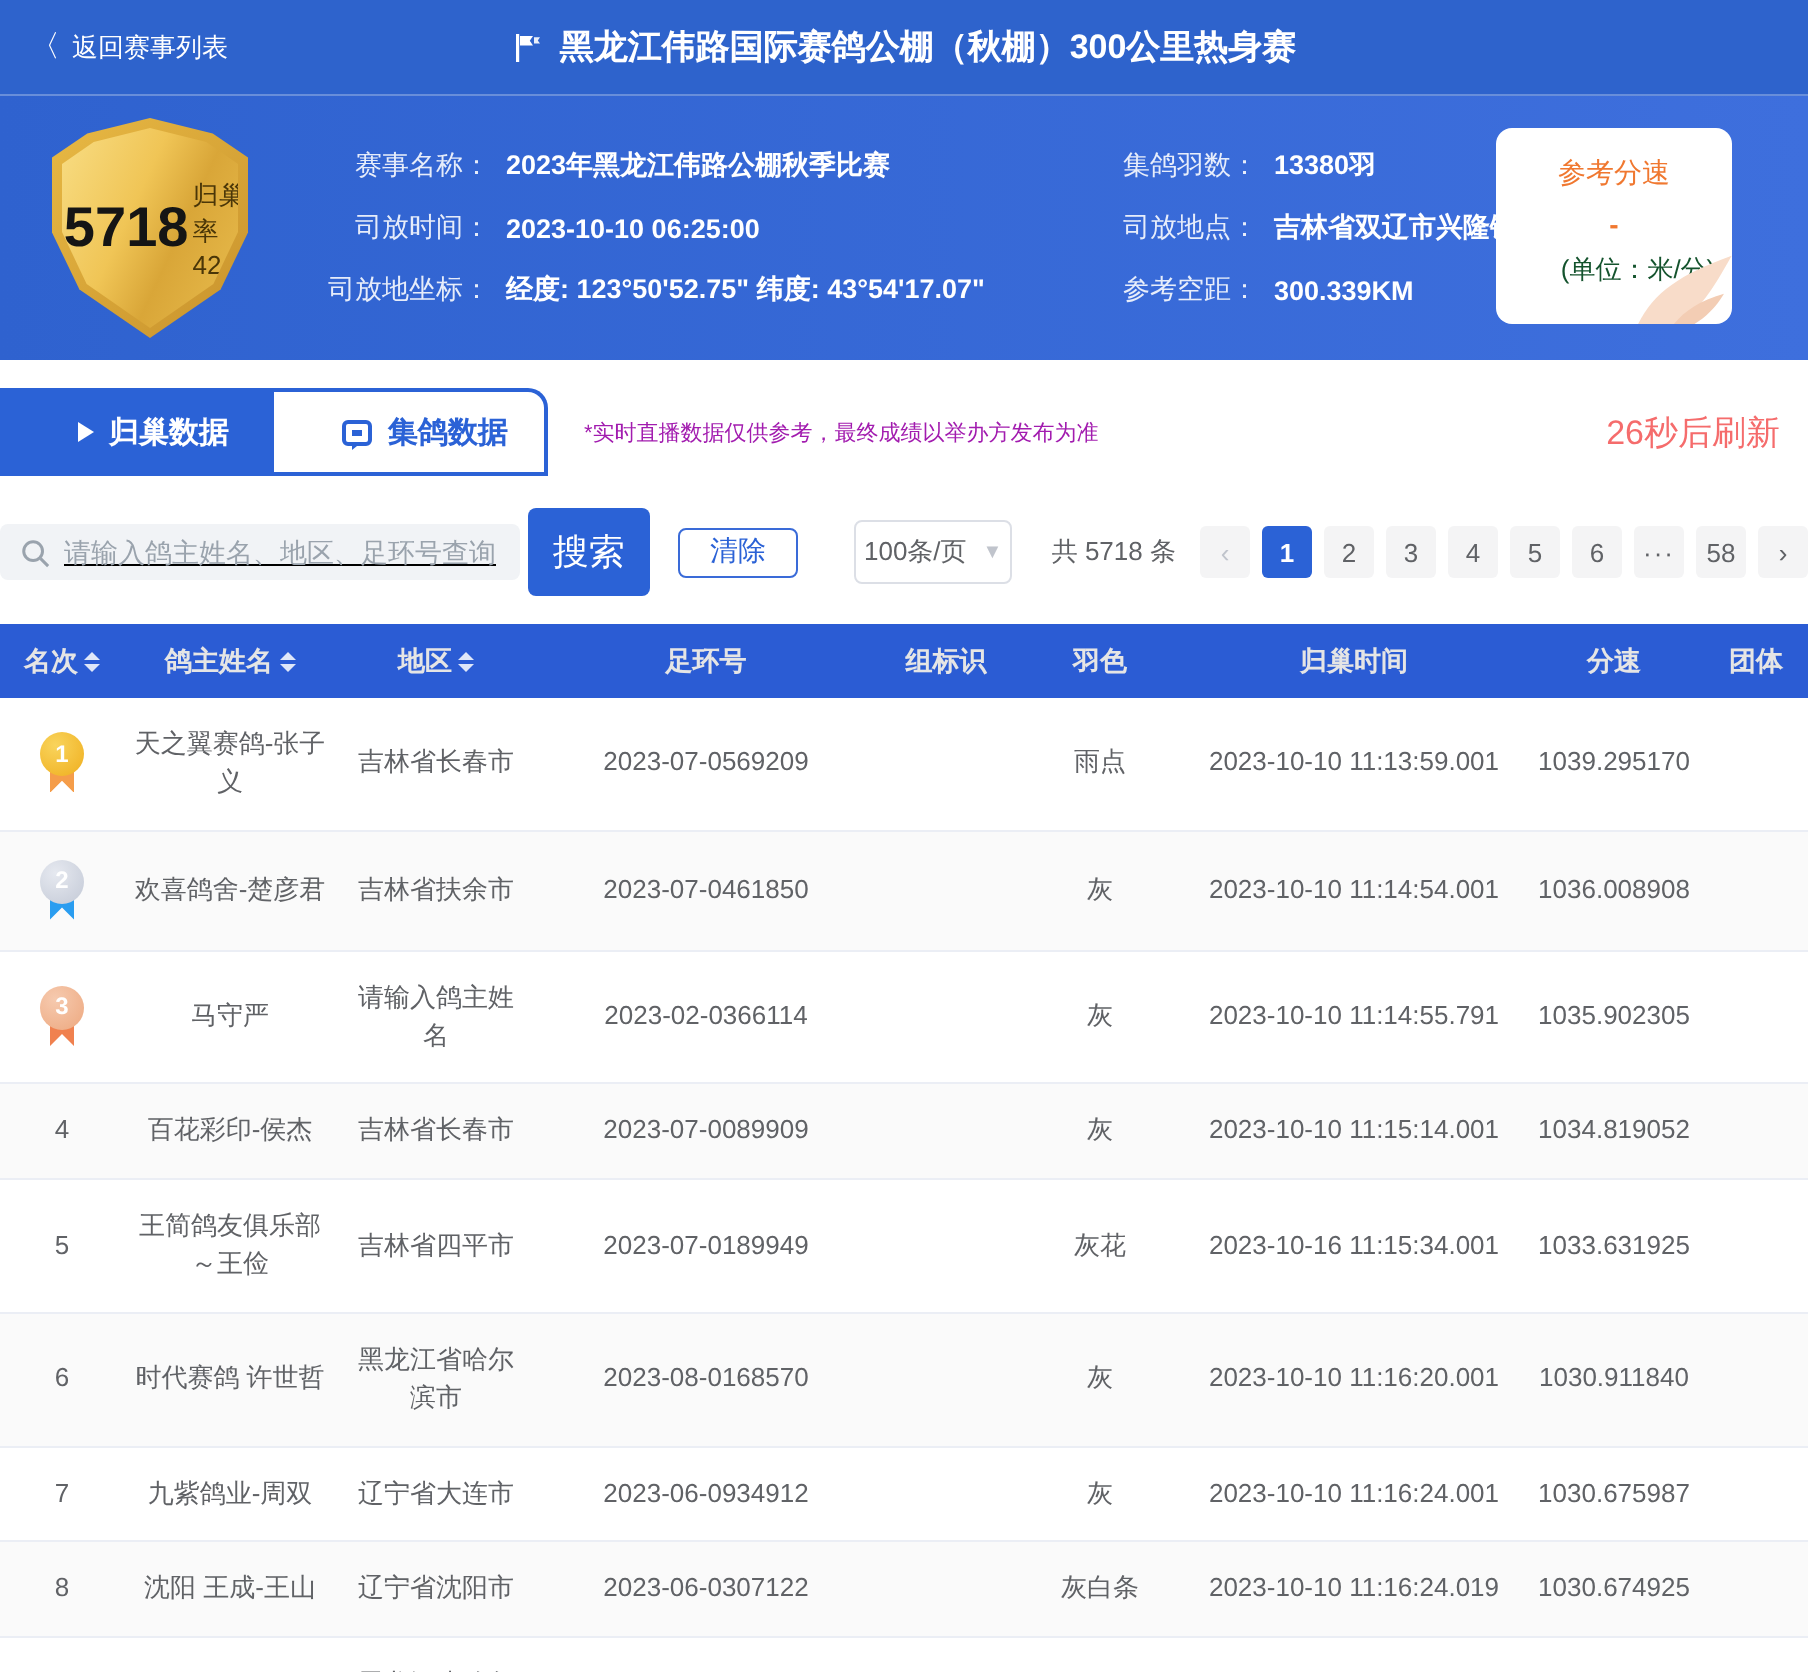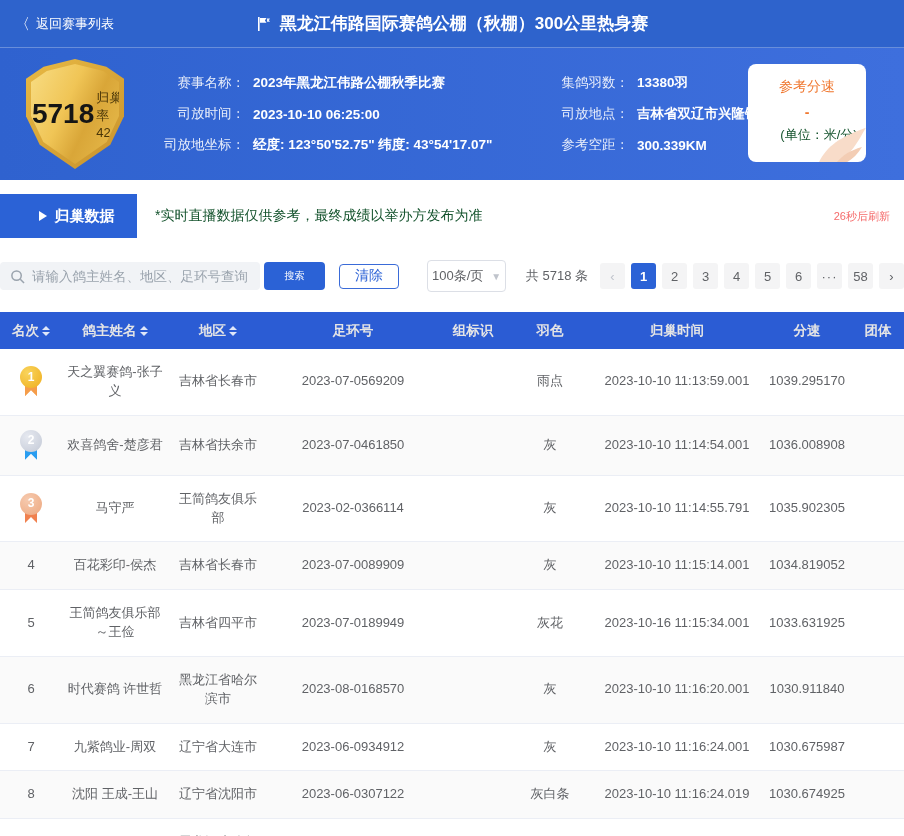--- a/index.html
+++ b/index.html
@@ -43,31 +43,31 @@
     gap:8px; font-size:15px; cursor:pointer;padding-left:16px; }
   .tab.active { background:#2b62d6; color:#fff; font-weight:bold; }
   .tab.idle { border:2px solid #2b62d6; border-left:none; border-top-right-radius:10px;
     color:#2b62d6; font-weight:bold; background:#fff; }
   .play-ico { width:0; height:0; border-left:8px solid #fff; border-top:5px solid transparent;
     border-bottom:5px solid transparent; }
   .bubble-ico { width:15px; height:13px; border:2px solid #2b62d6; border-radius:3px; position:relative; }
   .bubble-ico:after { content:""; position:absolute; left:3px; bottom:-4px; width:0; height:0;
     border-top:4px solid #2b62d6; border-right:5px solid transparent; }
   .bubble-ico:before { content:""; position:absolute; left:3px; top:3px; width:5px; height:3px; background:#2b62d6; }
-  .notice { color:#14532d; font-size:14px; margin-left:18px; }
-  .refresh { margin-left:auto; color:#f56c6c; font-size:11px; padding-right:14px; }
+  .notice { color:#a21caf; font-size:11px; margin-left:18px; }
+  .refresh { margin-left:auto; color:#f56c6c; font-size:17px; padding-right:14px; }
   
   .search-row { display:flex; align-items:center; margin-top:18px; height:40px; }
   .search-box { width:290px; height:28px; background:#f1f3f6; border-radius:4px;
-    display:flex; align-items:center; padding:0 10px; gap:7px; }
+    display:flex; align-items:center; padding:0 10px; gap:7px;text-decoration:underline; }
   .search-box input { border:none; outline:none; background:transparent; flex:1;
     font-size:13.5px; color:#333; font-family:inherit; }
   .search-box input::placeholder { color:#9aa3ad; }
-  .btn-search { width:68px; height:28px; background:#2b62d6; color:#fff; border:none;
-    border-radius:4px; font-size:10px; margin-left:4px; cursor:pointer; font-family:inherit; }
+  .btn-search { width:68px; height:44px; background:#2b62d6; color:#fff; border:none;
+    border-radius:4px; font-size:18px; margin-left:4px; cursor:pointer; font-family:inherit; }
   .btn-clear { width:68px; height:25px; background:#fff; color:#2b62d6; border:1px solid #3a6bd8;
     border-radius:4px; font-size:14px; margin-left:14px; cursor:pointer; font-family:inherit; }
   .page-size { margin-left:28px; width:88px; height:32px; border:1px solid #dcdfe6; border-radius:4px;
     display:flex; align-items:center; justify-content:center; gap:8px; color:#606266; font-size:13px; cursor:pointer; }
   .page-size .car { color:#c0c4cc; font-size:10px; }
   .total { margin-left:20px; color:#606266; font-size:13px; white-space:nowrap; }
   .pager { display:flex; align-items:center; gap:6px; margin-left:12px; }
   .pg { min-width:25px; height:26px; padding:0 4px; border-radius:3px; background:#f4f4f5;
     color:#606266; font-size:13px; display:flex; align-items:center; justify-content:center; cursor:pointer; }
   .pg.active { background:#2b62d6; color:#fff; font-weight:bold; }
@@ -153,20 +153,24 @@
       <path d="M24 42 C30 34 38 28 52 24 C46 34 38 40 30 43 Z" fill="#f3cdb4"></path>
     </svg>
   </div>
 </div>
 
 <div class="tabs-row">
   <div class="tab active">
     <span class="play-ico"></span>
     <span>归巢数据</span>
   </div>
+  <div class="tab idle">
+    <span class="bubble-ico"></span>
+    <span>集鸽数据</span>
+  </div>
   <div class="notice">*实时直播数据仅供参考，最终成绩以举办方发布为准</div>
   <div class="refresh">26秒后刷新</div>
 </div>
 
 <div class="search-row">
   <div class="search-box">
     <svg width="15" height="15" viewBox="0 0 16 16">
       <circle cx="7" cy="7" r="5" fill="none" stroke="#9aa3ad" stroke-width="1.6"></circle>
       <line x1="11" y1="11" x2="15" y2="15" stroke="#9aa3ad" stroke-width="1.6"></line>
     </svg>
@@ -270,21 +274,21 @@
         <div class="td"></div>
       </div>
       <div class="trow">
         <div class="td">
           <div class="medal m3">
             <span class="rib"></span>
             <span class="circ">3</span>
           </div>
         </div>
         <div class="td">马守严</div>
-        <div class="td">王简鸽友俱乐部</div>
+        <div class="td">请输入鸽主姓名</div>
         <div class="td">2023-02-0366114</div>
         <div class="td"></div>
         <div class="td">灰</div>
         <div class="td">2023-10-10 11:14:55.791</div>
         <div class="td">1035.902305</div>
         <div class="td"></div>
       </div>
       <div class="trow">
         <div class="td">4</div>
         <div class="td">百花彩印-侯杰</div>

